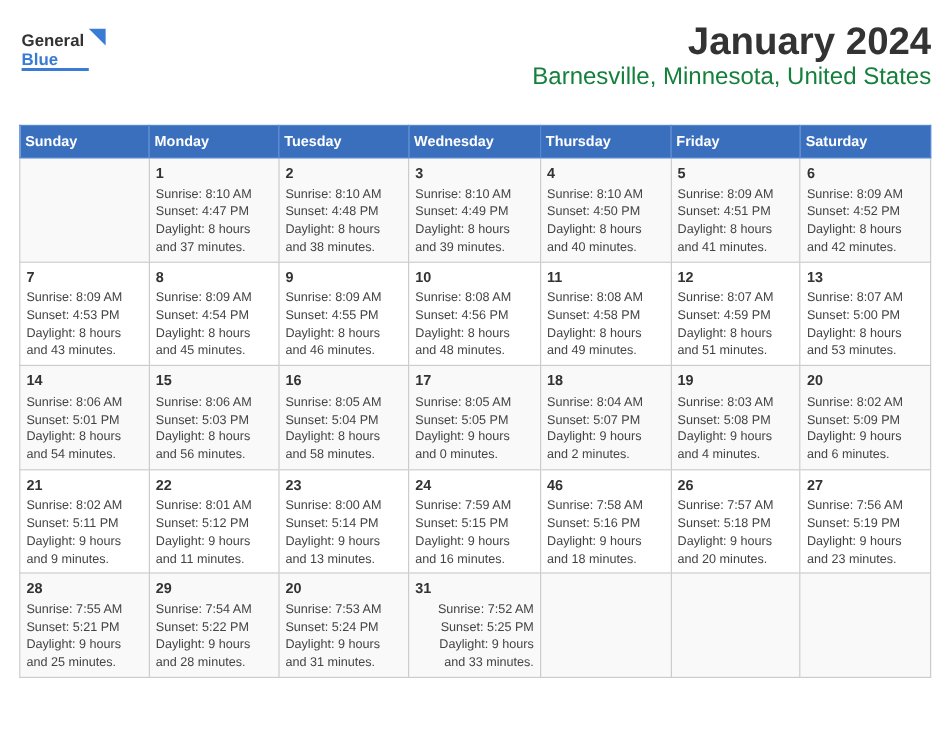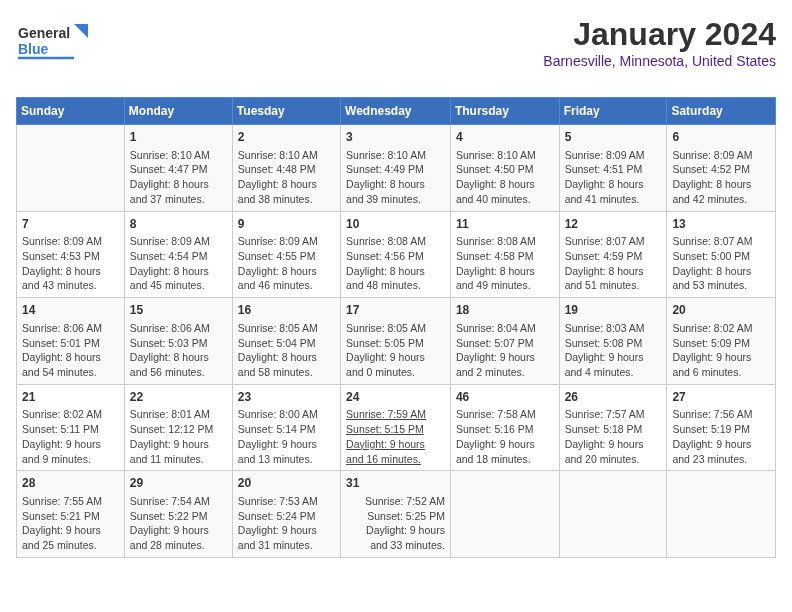--- a/index.html
+++ b/index.html
@@ -18,22 +18,22 @@
     }
     .title-block {
       text-align: right;
     }
     .month-title {
       font-size: 32px;
       font-weight: bold;
       color: #333;
     }
     .location-title {
-      font-size: 14px;
-      color: #4c1d95;
+      font-size: 20px;
+      color: #15803d;
     }
     table {
       width: 100%;
       border-collapse: collapse;
       font-size: 11px;
       margin-top: 28px;
     }
     thead tr th {
       background: #3a6fbe;
       color: #fff;
@@ -262,34 +262,34 @@
         <td>
           <div class="day-num">21</div>
           <div class="day-info" style="white-space: pre-line;">Sunrise: 8:02 AM
 Sunset: 5:11 PM
 Daylight: 9 hours
 and 9 minutes.</div>
         </td>
         <td>
           <div class="day-num">22</div>
           <div class="day-info" style="white-space: pre-line;">Sunrise: 8:01 AM
-Sunset: 12:12 PM
+Sunset: 5:12 PM
 Daylight: 9 hours
 and 11 minutes.</div>
         </td>
         <td>
           <div class="day-num">23</div>
           <div class="day-info" style="white-space: pre-line;">Sunrise: 8:00 AM
 Sunset: 5:14 PM
 Daylight: 9 hours
 and 13 minutes.</div>
         </td>
         <td>
           <div class="day-num">24</div>
-          <div class="day-info" style="white-space: pre-line; text-decoration: underline;">Sunrise: 7:59 AM
+          <div class="day-info" style="white-space: pre-line;">Sunrise: 7:59 AM
 Sunset: 5:15 PM
 Daylight: 9 hours
 and 16 minutes.</div>
         </td>
         <td>
           <div class="day-num">46</div>
           <div class="day-info" style="white-space: pre-line;">Sunrise: 7:58 AM
 Sunset: 5:16 PM
 Daylight: 9 hours
 and 18 minutes.</div>

